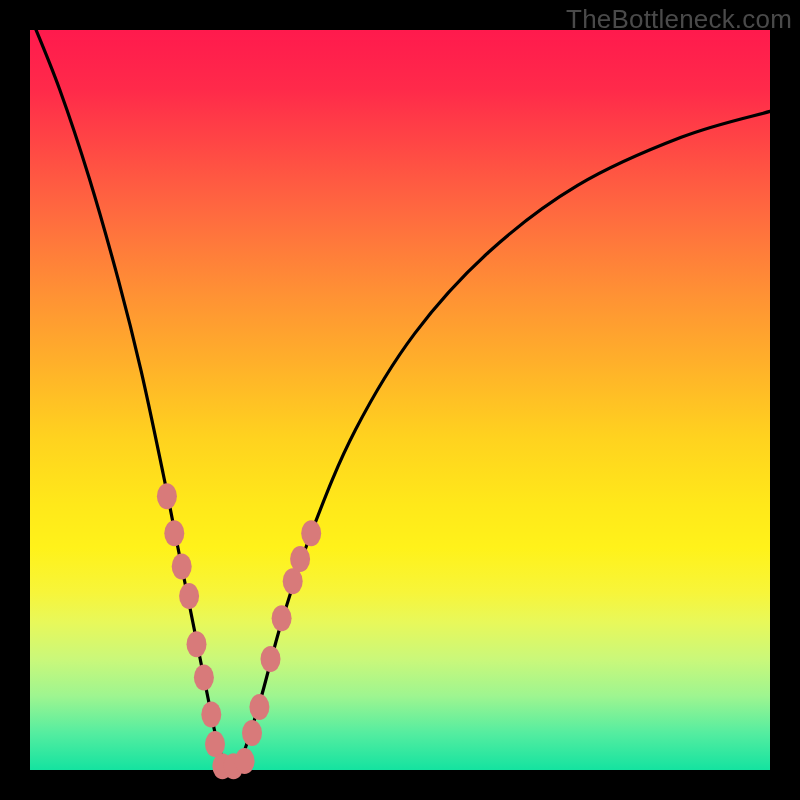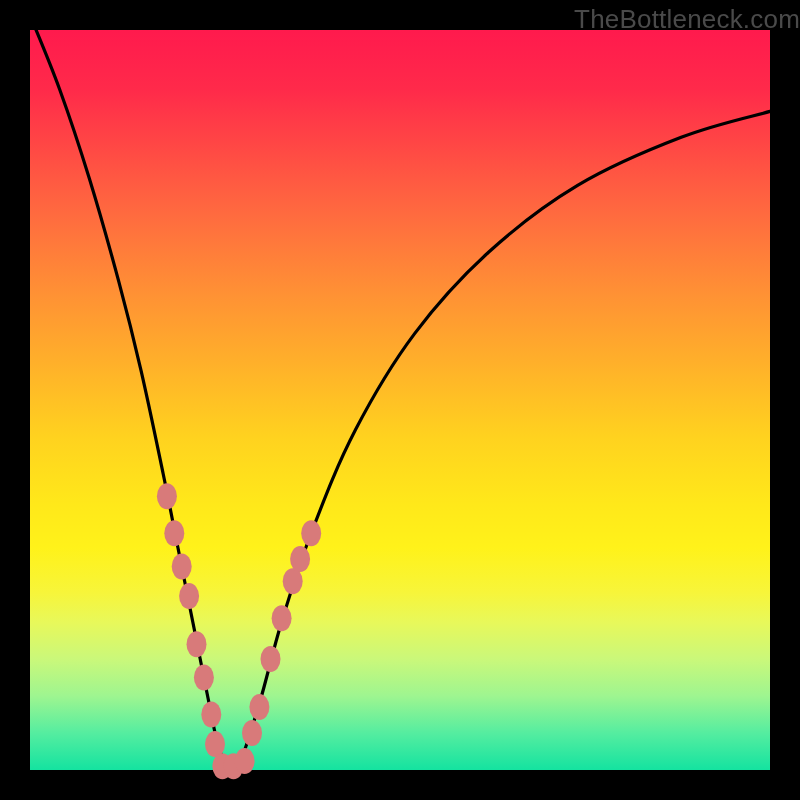--- a/index.html
+++ b/index.html
@@ -39,21 +39,21 @@
       #e8f85a 80%,
       #caf87a 85%,
       #9ef590 90%,
       #55eda0 95%,
       #14e3a0 100%
     );
   }
   .watermark {
     position: absolute;
     top: 4px;
-    right: 0;
+    right: 8px;
     color: #4a4a4a;
     font-size: 26px;
     font-weight: 400;
     letter-spacing: 0.2px;
   }
   svg.curve {
     position: absolute;
     left: 0;
     top: 0;
     width: 740px;

